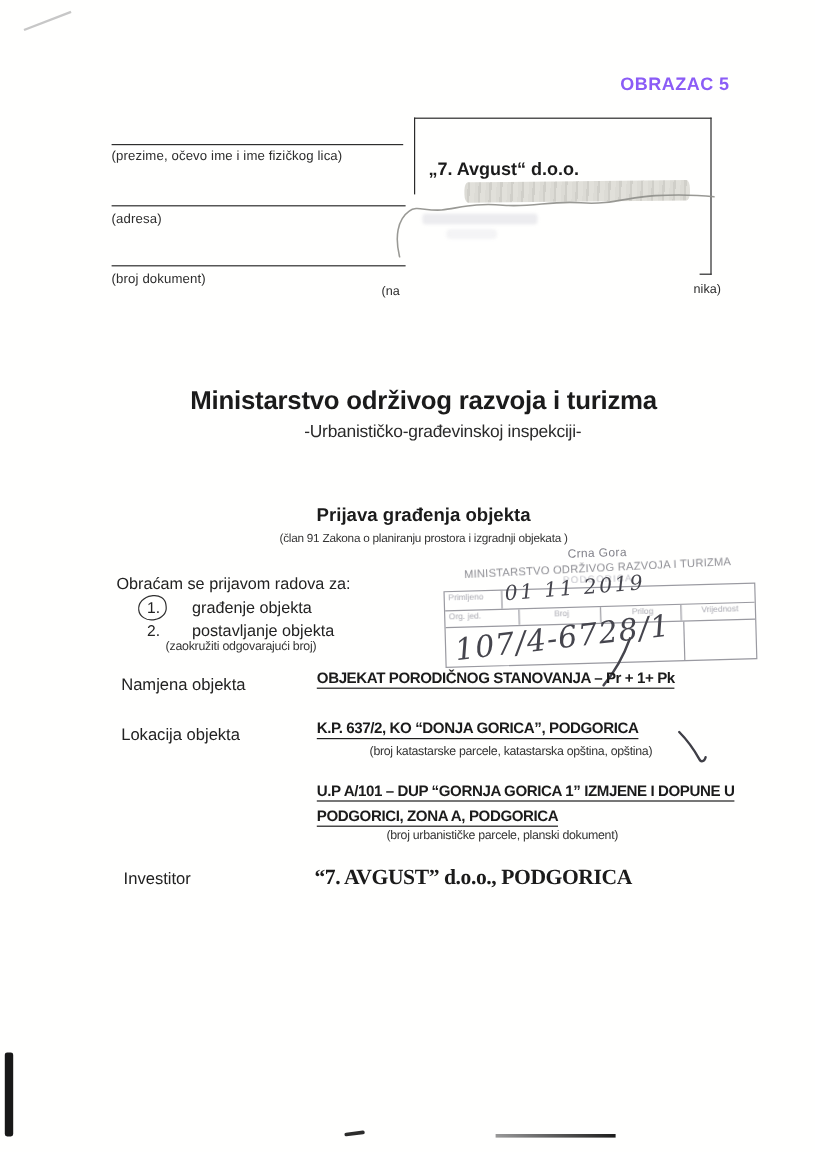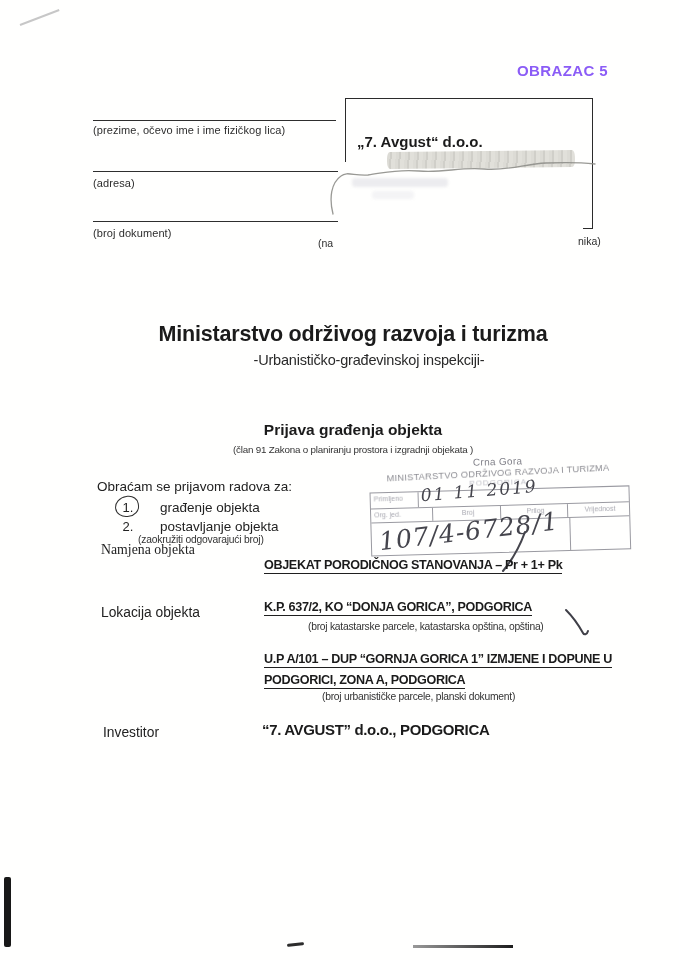--- a/index.html
+++ b/index.html
@@ -125,35 +125,35 @@
     </div>
 
     <div class="hand" style="position:absolute;left:55px;top:24px;font-size:17px;letter-spacing:2px;transform:rotate(-3deg);">01 11 2019</div>
     <div class="hand" style="position:absolute;left:12px;top:60px;font-size:25px;letter-spacing:1px;transform:rotate(-5deg);">107/4-6728/1</div>
   </div>
 
   <svg class="abs" style="left:498px;top:530px;" width="32" height="44" viewBox="0 0 32 44">
     <path d="M27,2 C23,13 15,29 5,41" fill="none" stroke="#45454d" stroke-width="2.1" stroke-linecap="round"></path>
   </svg>
 
-  <div class="abs rowlabel nowrap" style="left:101px;top:542px;font-family:Liberation Serif, serif;">Namjena objekta</div>
+  <div class="abs rowlabel nowrap" style="left:101px;top:563px;">Namjena objekta</div>
   <div class="abs value ul nowrap" style="left:264px;top:558px;text-align:center;">OBJEKAT PORODIČNOG STANOVANJA – Pr + 1+ Pk</div>
 
   <div class="abs rowlabel nowrap" style="left:101px;top:605px;">Lokacija objekta</div>
   <div class="abs value ul nowrap" style="left:264px;top:600px;">K.P. 637/2, KO “DONJA GORICA”, PODGORICA</div>
   <div class="abs caption" style="left:308px;top:621px;">(broj katastarske parcele, katastarska opština, opština)</div>
 
   <svg class="abs" style="left:556px;top:602px;" width="40" height="38" viewBox="0 0 40 38">
     <path d="M10,8 C16,14 22,22 27,31 C28,33 31,33 32,29" fill="none" stroke="#3f3f47" stroke-width="2" stroke-linecap="round"></path>
   </svg>
 
   <div class="abs value ul nowrap" style="left:264px;top:652px;">U.P A/101 – DUP “GORNJA GORICA 1” IZMJENE I DOPUNE U</div>
   <div class="abs value ul nowrap" style="left:264px;top:673px;">PODGORICI, ZONA A, PODGORICA</div>
   <div class="abs caption" style="left:322px;top:691px;">(broj urbanističke parcele, planski dokument)</div>
 
   <div class="abs rowlabel nowrap" style="left:103px;top:725px;">Investitor</div>
-  <div class="abs value nowrap" style="left:262px;top:721px;font-size:15px;">“7. AVGUST” d.o.o., PODGORICA</div>
+  <div class="abs value nowrap" style="left:262px;top:721px;font-size:18px;font-family:Liberation Serif, serif;">“7. AVGUST” d.o.o., PODGORICA</div>
 
   <div class="abs" style="left:4px;top:877px;width:7px;height:70px;background:#181818;border-radius:2px;"></div>
   <div class="abs" style="left:287px;top:943px;width:17px;height:3px;background:#2c2c2c;border-radius:2px;transform:rotate(-7deg);"></div>
   <div class="abs" style="left:413px;top:945px;width:100px;height:2.5px;background:linear-gradient(to right,#999,#1c1c1c);"></div>
 
 </div>
 
 </body></html>

